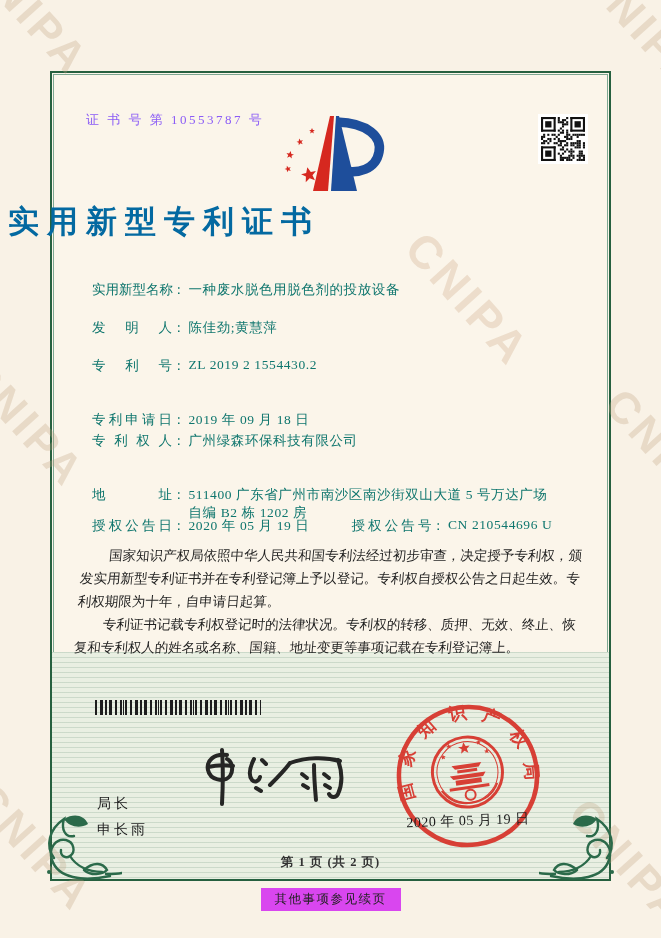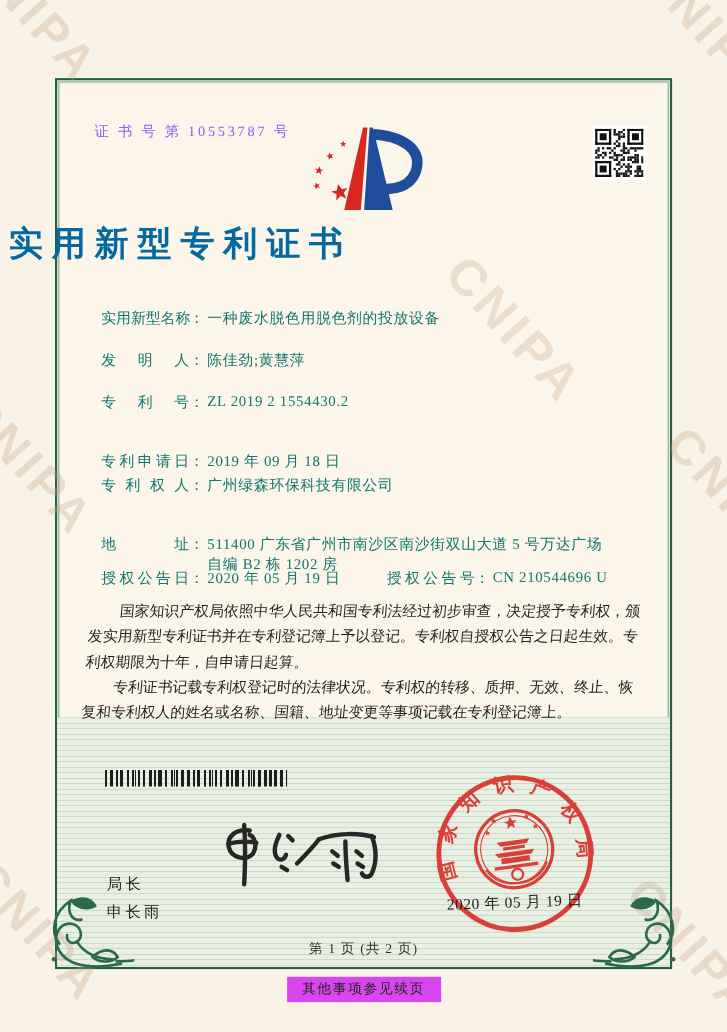--- a/index.html
+++ b/index.html
@@ -63,21 +63,21 @@
                repeating-linear-gradient(90deg,#1d1d1d 0 1px, rgba(0,0,0,0) 1px 7px); }
   .officer { position:absolute; left:97px; top:758px; z-index:4;
              font-family:"Liberation Sans","DejaVu Sans",sans-serif;
              font-size:14px; letter-spacing:3px; color:#222; line-height:26px;margin-top:32px; }
   .signature { position:absolute; left:202px; top:745px; width:170px; height:64px; z-index:5; }
   .seal { position:absolute; left:393px; top:701px; width:150px; height:150px; z-index:5; }
   .seal-date { position:absolute; left:393px; top:812px; width:150px; z-index:6;
                text-align:center; font-size:14px; letter-spacing:0.5px; color:#1c1c1c;
                transform:rotate(-2deg); }
   .pageinfo { position:absolute; left:0; right:0; top:854px; z-index:4; text-align:center;
-              font-size:12.5px; letter-spacing:1px; color:#333; }
+              font-size:12.5px; letter-spacing:1px; color:#333;font-weight:bold; }
   .note { position:absolute; left:50%; transform:translateX(-50%); top:888px; z-index:4;
           background:#d946ef; padding:3px 14px; font-size:12.5px; letter-spacing:1.5px;
           color:#222; }
 </style>
 </head>
 <body>
 
 <div class="page">
 
   <span class="wm tl">CNIPA</span>

